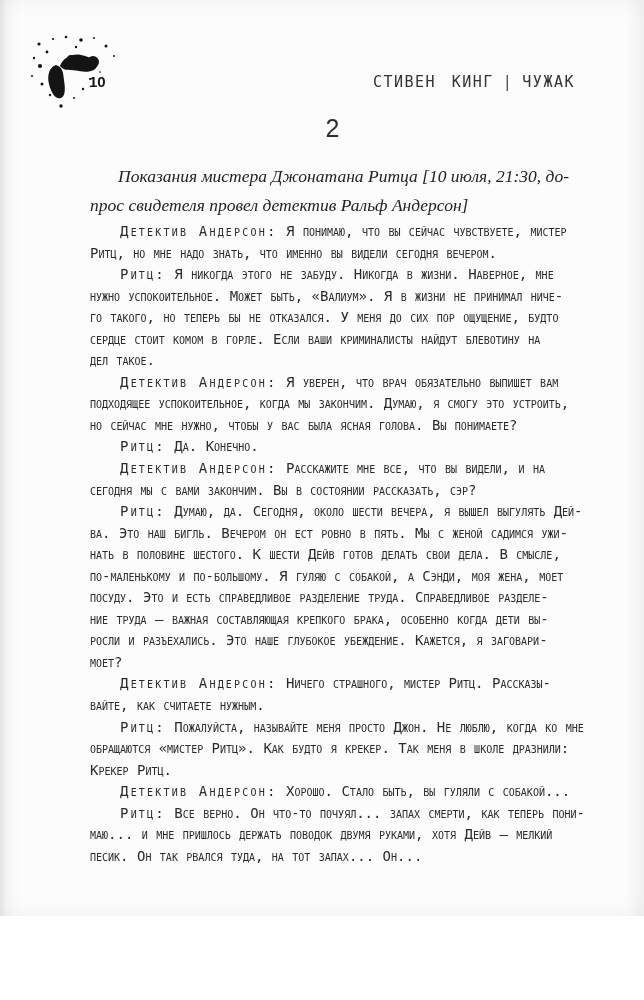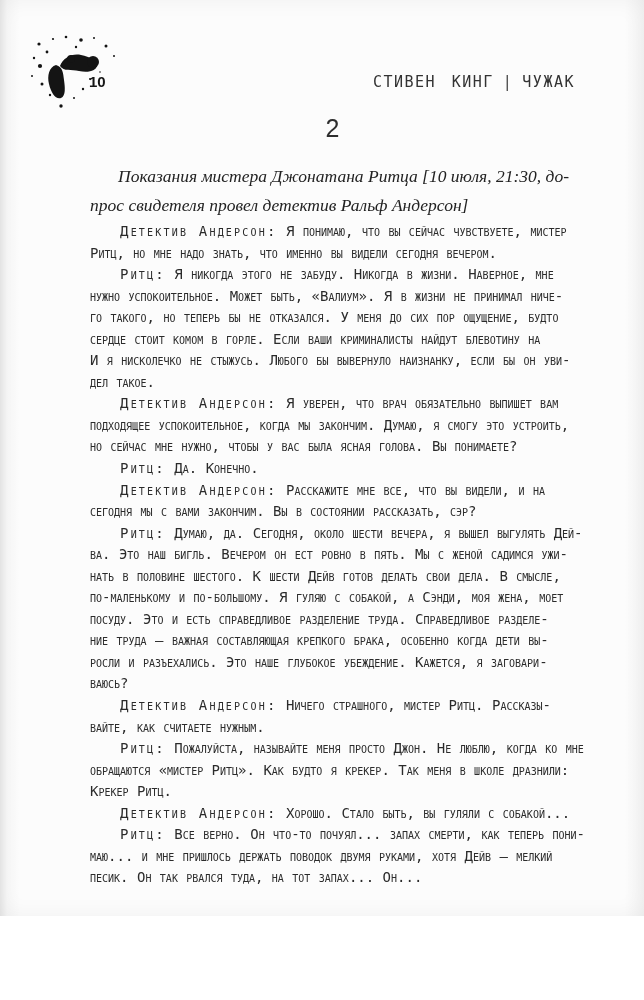--- a/index.html
+++ b/index.html
@@ -103,21 +103,20 @@
   <div class="transcript mono">
       <div>
         <div class="line first"><span class="speaker">Детектив Андерсон:</span> <span>Я понимаю, что вы сейчас чувствуете, мистер</span></div>
         <div class="line">Ритц, но мне надо знать, что именно вы видели сегодня вечером.</div>
       </div>
       <div>
         <div class="line first"><span class="speaker">Ритц:</span> <span>Я никогда этого не забуду. Никогда в жизни. Наверное, мне</span></div>
         <div class="line">нужно успокоительное. Может быть, «Валиум». Я в жизни не принимал ниче-</div>
         <div class="line">го такого, но теперь бы не отказался. У меня до сих пор ощущение, будто</div>
         <div class="line">сердце стоит комом в горле. Если ваши криминалисты найдут блевотину на</div>
-        <div class="line">И я нисколечко не стыжусь. Любого бы вывернуло наизнанку, если бы он уви-</div>
         <div class="line">дел такое.</div>
       </div>
       <div>
         <div class="line first"><span class="speaker">Детектив Андерсон:</span> <span>Я уверен, что врач обязательно выпишет вам</span></div>
         <div class="line">подходящее успокоительное, когда мы закончим. Думаю, я смогу это устроить,</div>
         <div class="line">но сейчас мне нужно, чтобы у вас была ясная голова. Вы понимаете?</div>
       </div>
       <div>
         <div class="line first"><span class="speaker">Ритц:</span> <span>Да. Конечно.</span></div>
       </div>
@@ -126,21 +125,21 @@
         <div class="line">сегодня мы с вами закончим. Вы в состоянии рассказать, сэр?</div>
       </div>
       <div>
         <div class="line first"><span class="speaker">Ритц:</span> <span>Думаю, да. Сегодня, около шести вечера, я вышел выгулять Дей-</span></div>
         <div class="line">ва. Это наш бигль. Вечером он ест ровно в пять. Мы с женой садимся ужи-</div>
         <div class="line">нать в половине шестого. К шести Дейв готов делать свои дела. В смысле,</div>
         <div class="line">по-маленькому и по-большому. Я гуляю с собакой, а Сэнди, моя жена, моет</div>
         <div class="line">посуду. Это и есть справедливое разделение труда. Справедливое разделе-</div>
         <div class="line">ние труда — важная составляющая крепкого брака, особенно когда дети вы-</div>
         <div class="line">росли и разъехались. Это наше глубокое убеждение. Кажется, я заговари-</div>
-        <div class="line">ваюсь?</div>
+        <div class="line">моет?</div>
       </div>
       <div>
         <div class="line first"><span class="speaker">Детектив Андерсон:</span> <span>Ничего страшного, мистер Ритц. Рассказы-</span></div>
         <div class="line">вайте, как считаете нужным.</div>
       </div>
       <div>
         <div class="line first"><span class="speaker">Ритц:</span> <span>Пожалуйста, называйте меня просто Джон. Не люблю, когда ко мне</span></div>
         <div class="line">обращаются «мистер Ритц». Как будто я крекер. Так меня в школе дразнили:</div>
         <div class="line">Крекер Ритц.</div>
       </div>

